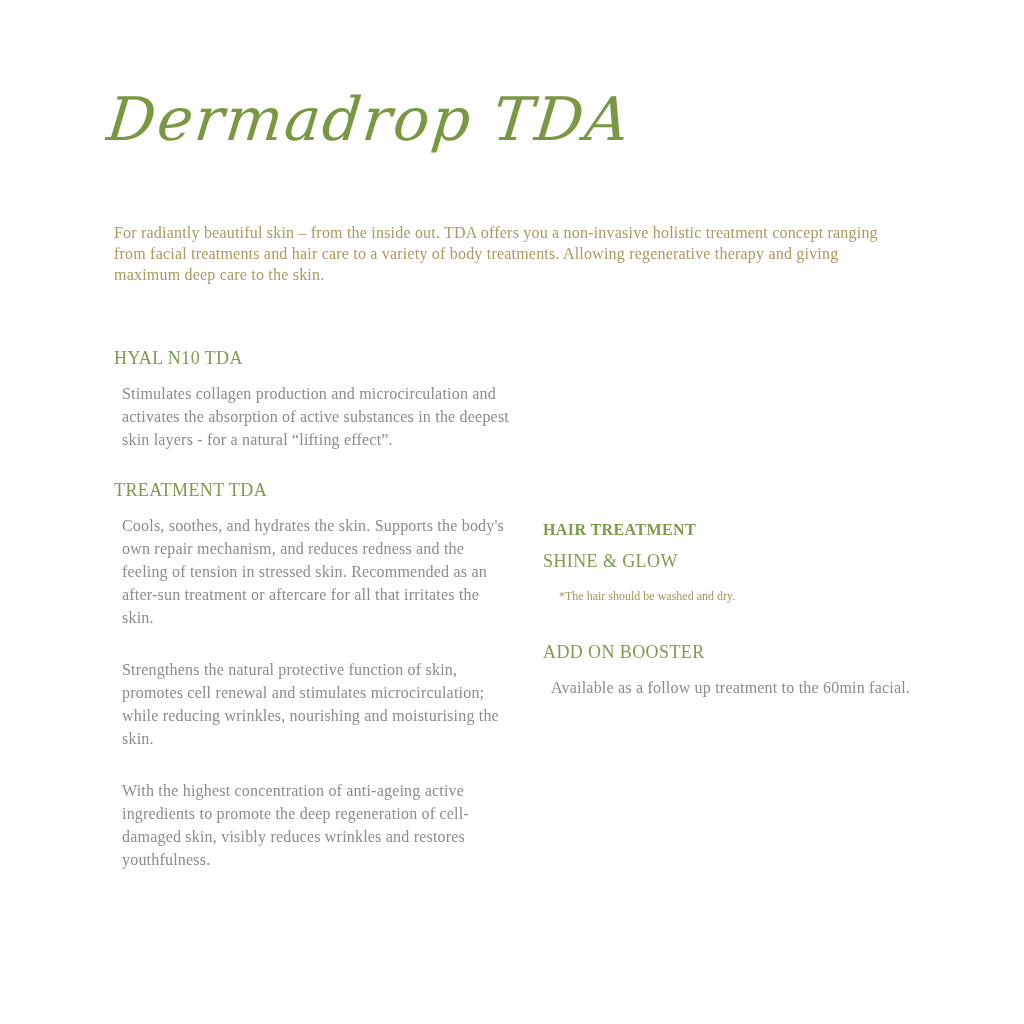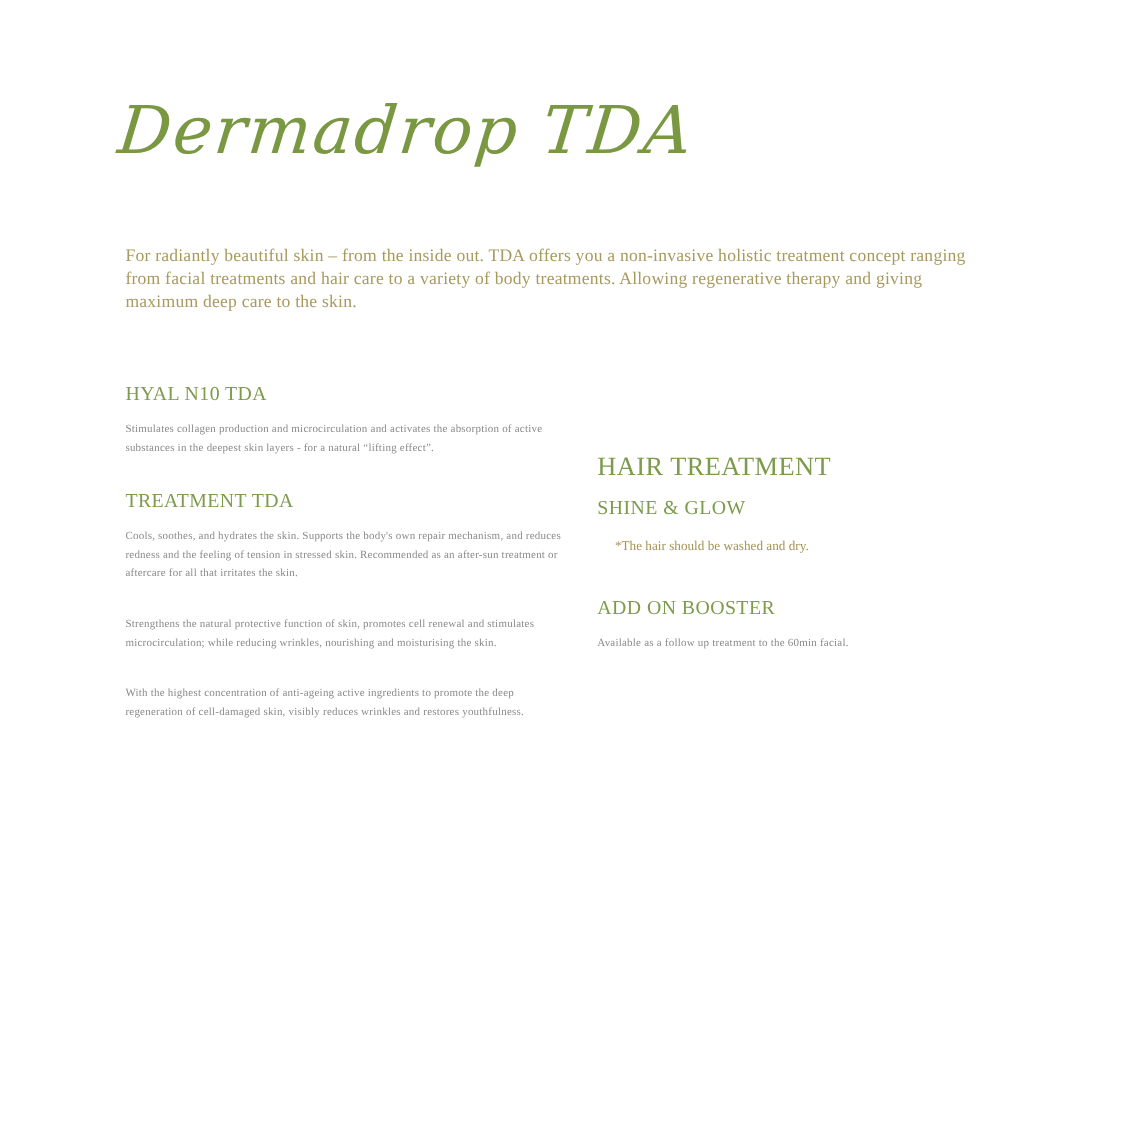--- a/index.html
+++ b/index.html
@@ -57,31 +57,32 @@
   .col-right{width:392px;}
   .section{margin-bottom:29px;}
   .section-heading{
     font-size:18px;
     font-weight:400;
     color:var(--heading-green);
     letter-spacing:0.4px;
     margin-bottom:13px;
   }
   .category-heading{
-    font-size:24px;
-    font-weight:400;
+    font-size:16px;
+    font-weight:700;
     color:var(--heading-green);
     letter-spacing:0.4px;
     margin-bottom:12px;
   }
   .section-body{
-    font-size:10px;
-    line-height:17px;
+    font-size:16px;
+    line-height:23px;
     color:var(--body-gray);
     letter-spacing:0.2px;
+    margin-left:8px;
   }
   .tight .section-body{margin-top:-4px;}
   .section-note{
     font-size:12px;
     line-height:14px;
     color:var(--note-gold);
     margin-top:17px;
     margin-left:16px;
   }
   .spacer-lg{height:10px;}

